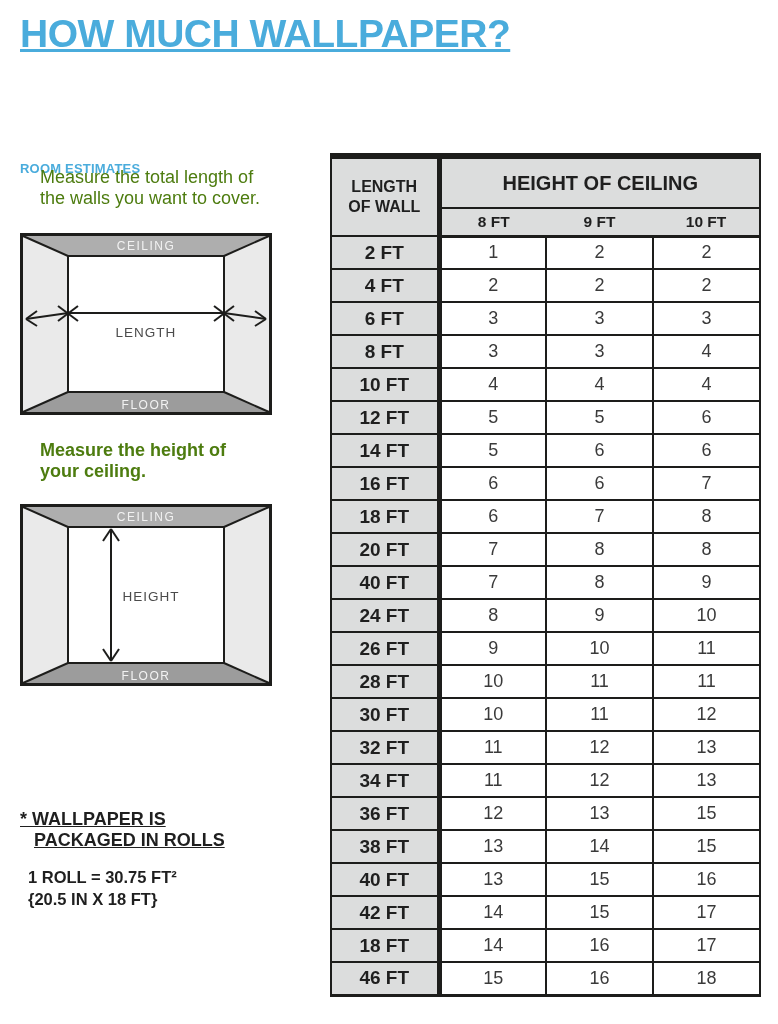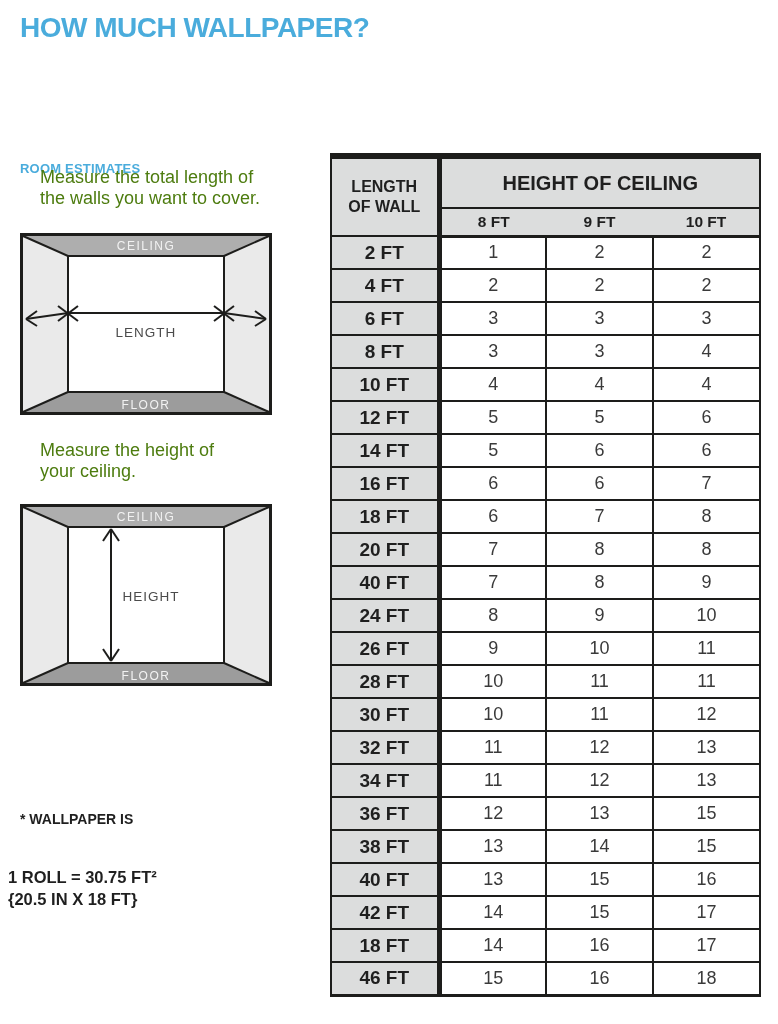--- a/index.html
+++ b/index.html
@@ -4,49 +4,50 @@
 <style>
   :root { --accent: #4aacdc; --ink: #1d1d1b; --gray-bg: #dcdddd; }
   * { box-sizing: border-box; margin: 0; padding: 0; }
   body { background: #ffffff; font-family: "Liberation Sans", sans-serif; }
   .page {
     position: relative; width: 778px; height: 1024px;
     background: #ffffff; overflow: hidden;
   }
   .page-title {
     position: absolute; left: 20px; top: 12px;
-    font-size: 28px; font-weight: bold; letter-spacing: -0.5px;
+    font-size: 39px; font-weight: bold; letter-spacing: -0.5px;
     color: var(--accent, #4aacdc);
+    text-decoration: underline;
   }
   .section-heading {
     font-size: 13px; font-weight: bold; letter-spacing: 0.2px;
     color: var(--accent, #4aacdc);
     margin-top: 32px;
   }
   .heading-left { position: absolute; left: 20px; top: 129px; }
   .heading-right { position: absolute; left: 330px; top: 129px; width: 429px; text-align: center; }
   .para {
     position: absolute; left: 20px; width: 300px;
     font-size: 18px; line-height: 20.5px; color: #4d7c0f;
     white-space: pre-line;
     margin-left: 20px;
   }
   .para1 { top: 167px; }
-  .para2 { top: 440px; }
+  .para2 { top: 440px; font-weight: bold; }
   .para3 { top: 710px; }
   .diagram { position: absolute; left: 20px; }
   .diagram1 { top: 233px; }
   .diagram2 { top: 504px; }
   .footnote {
     position: absolute; left: 20px; top: 809px;
-    font-size: 14px; font-weight: bold; line-height: 21px; color: #1f1f1f;
+    font-size: 18px; font-weight: bold; line-height: 21px; color: #1f1f1f; text-decoration: underline;
   }
   .footnote .indent { padding-left: 14px; }
   .roll-info {
-    position: absolute; left: 8px; top: 866px;
+    position: absolute; left: 28px; top: 866px;
     font-size: 16.5px; font-weight: bold; line-height: 22px; color: #1f1f1f;
   }
   
   .rolls-table {
     position: absolute; left: 330px; top: 153px; width: 429px;
     border-collapse: collapse; table-layout: fixed;
     border-top: 6px solid var(--ink); border-bottom: 3px solid var(--ink);
     border-left: 2px solid var(--ink); border-right: 2px solid var(--ink);
     color: #1f1f1f;
   }
@@ -147,20 +148,21 @@
         <line x1="91" y1="157" x2="99" y2="145"></line>
     </g>
     <text class="wall-label" x="126" y="17" text-anchor="middle">CEILING</text>
     <text class="measure-label" x="131" y="97" text-anchor="middle">HEIGHT</text>
     <text class="wall-label" x="126" y="176" text-anchor="middle">FLOOR</text>
   </svg>
 
 
   <div class="footnote">
     <div>* WALLPAPER IS</div>
+    <div class="indent">PACKAGED IN ROLLS</div>
   </div>
 
   <div class="roll-info">
     <div>1 ROLL = 30.75 FT²</div>
     <div>{20.5 IN X 18 FT}</div>
   </div>
 
   <table class="rolls-table">
     <colgroup>
         <col style="width:108px">

